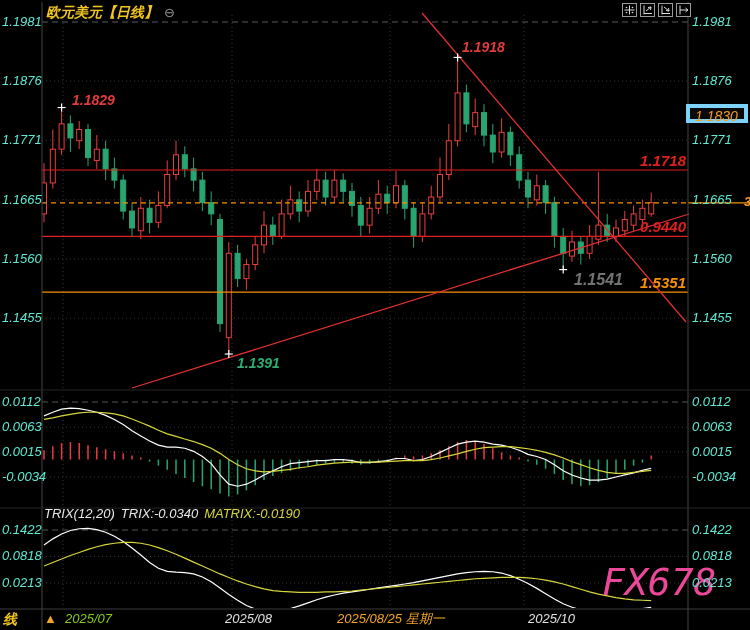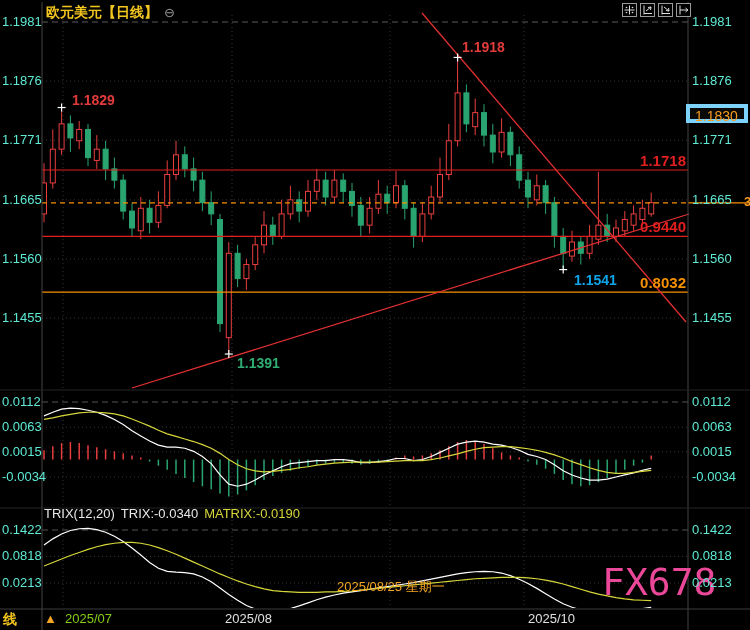--- a/index.html
+++ b/index.html
@@ -1,17 +1,17 @@
 <!DOCTYPE html>
 <html><head>
 <meta charset="utf-8">
 <style>
   html,body{margin:0;padding:0;background:#000;}
   body{width:750px;height:630px;overflow:hidden;font-family:"Liberation Sans","DejaVu Sans",sans-serif;}
-  .screen{position:relative;width:750px;height:630px;background:#000;overflow:hidden;}
+  .screen{position:relative;width:750px;height:630px;background:#000;overflow:hidden;font-style:italic;}
   svg.canvas{position:absolute;left:0;top:0;}
   .lbl{position:absolute;font-size:13px;color:#5eead4;line-height:14px;white-space:nowrap;}
   .title-row{position:absolute;left:46px;top:4px;color:#f2c51f;font-size:14px;font-weight:bold;}
   .collapse{color:#9a9a9a;font-weight:normal;margin-left:6px;font-size:13px;}
   .toolbar{position:absolute;left:622px;top:3px;display:flex;gap:3px;}
   .tbtn{width:15px;height:14px;border:1px solid #9a9a9a;box-sizing:border-box;display:flex;align-items:center;justify-content:center;background:#000;}
   .hdr{position:absolute;font-size:13px;white-space:nowrap;}
   .hdr .w{color:#e8e8e8;} .hdr .y{color:#d6d63c;} .hdr .m{color:#e13ce1;}
   .hdr span{margin-right:6px;}
   .pricebox{position:absolute;left:686px;top:104px;width:62px;height:19px;box-sizing:border-box;
@@ -381,23 +381,23 @@
       <div class="lbl" style="left: 2px; width: 36px; text-align: right; top: 470px;">-0.0034</div>
       <div class="lbl" style="left: 692px; top: 470px;">-0.0034</div>
       <div class="lbl" style="left: 2px; width: 36px; text-align: right; top: 523px;">0.1422</div>
       <div class="lbl" style="left: 692px; top: 523px;">0.1422</div>
       <div class="lbl" style="left: 2px; width: 36px; text-align: right; top: 549.478px;">0.0818</div>
       <div class="lbl" style="left: 692px; top: 549.478px;">0.0818</div>
       <div class="lbl" style="left: 2px; width: 36px; text-align: right; top: 576px;">0.0213</div>
       <div class="lbl" style="left: 692px; top: 576px;">0.0213</div>
       <div class="lbl" style="left: 0px; width: 686px; text-align: right; top: 154px; color: rgb(226, 31, 31); font-weight: bold; font-size: 15px;">1.1718</div>
       <div class="lbl" style="left: 0px; width: 686px; text-align: right; top: 220.403px; color: rgb(226, 31, 31); font-weight: bold; font-size: 15px;">0.9440</div>
-      <div class="lbl" style="left: 0px; width: 686px; text-align: right; top: 276.114px; color: rgb(247, 144, 0); font-weight: bold; font-size: 15px;">0.8032</div>
+      <div class="lbl" style="left: 0px; width: 686px; text-align: right; top: 276.114px; color: rgb(247, 144, 0); font-weight: bold; font-size: 15px;">1.5351</div>
       <div class="lbl" style="left: 72px; top: 93px; color: rgb(226, 59, 59); font-weight: bold; font-size: 14px;">1.1829</div>
       <div class="lbl" style="left: 462px; top: 40px; color: rgb(226, 59, 59); font-weight: bold; font-size: 14px;">1.1918</div>
       <div class="lbl" style="left: 237px; top: 356px; color: rgb(47, 174, 115); font-weight: bold; font-size: 14px;">1.1391</div>
-      <div class="lbl" style="left: 574px; top: 273px; color: #0ea5e9; font-weight: bold; font-size: 14px;">1.1541</div>
+      <div class="lbl" style="left: 574px; top: 273px; color: #737373; font-weight: bold; font-size: 16px;">1.1541</div>
       <div class="lbl" style="left: 65px; top: 612px; color: #84cc16;">2025/07</div>
       <div class="lbl" style="left: 225px; top: 612px; color: rgb(224, 224, 224);">2025/08</div>
-      <div class="lbl" style="left: 337px; top: 580px; color: rgb(245, 165, 36);">2025/08/25 星期一</div>
+      <div class="lbl" style="left: 337px; top: 612px; color: rgb(245, 165, 36);">2025/08/25 星期一</div>
       <div class="lbl" style="left: 528px; top: 612px; color: rgb(224, 224, 224);">2025/10</div>
     </div>
 </div>
 
 </body></html>

